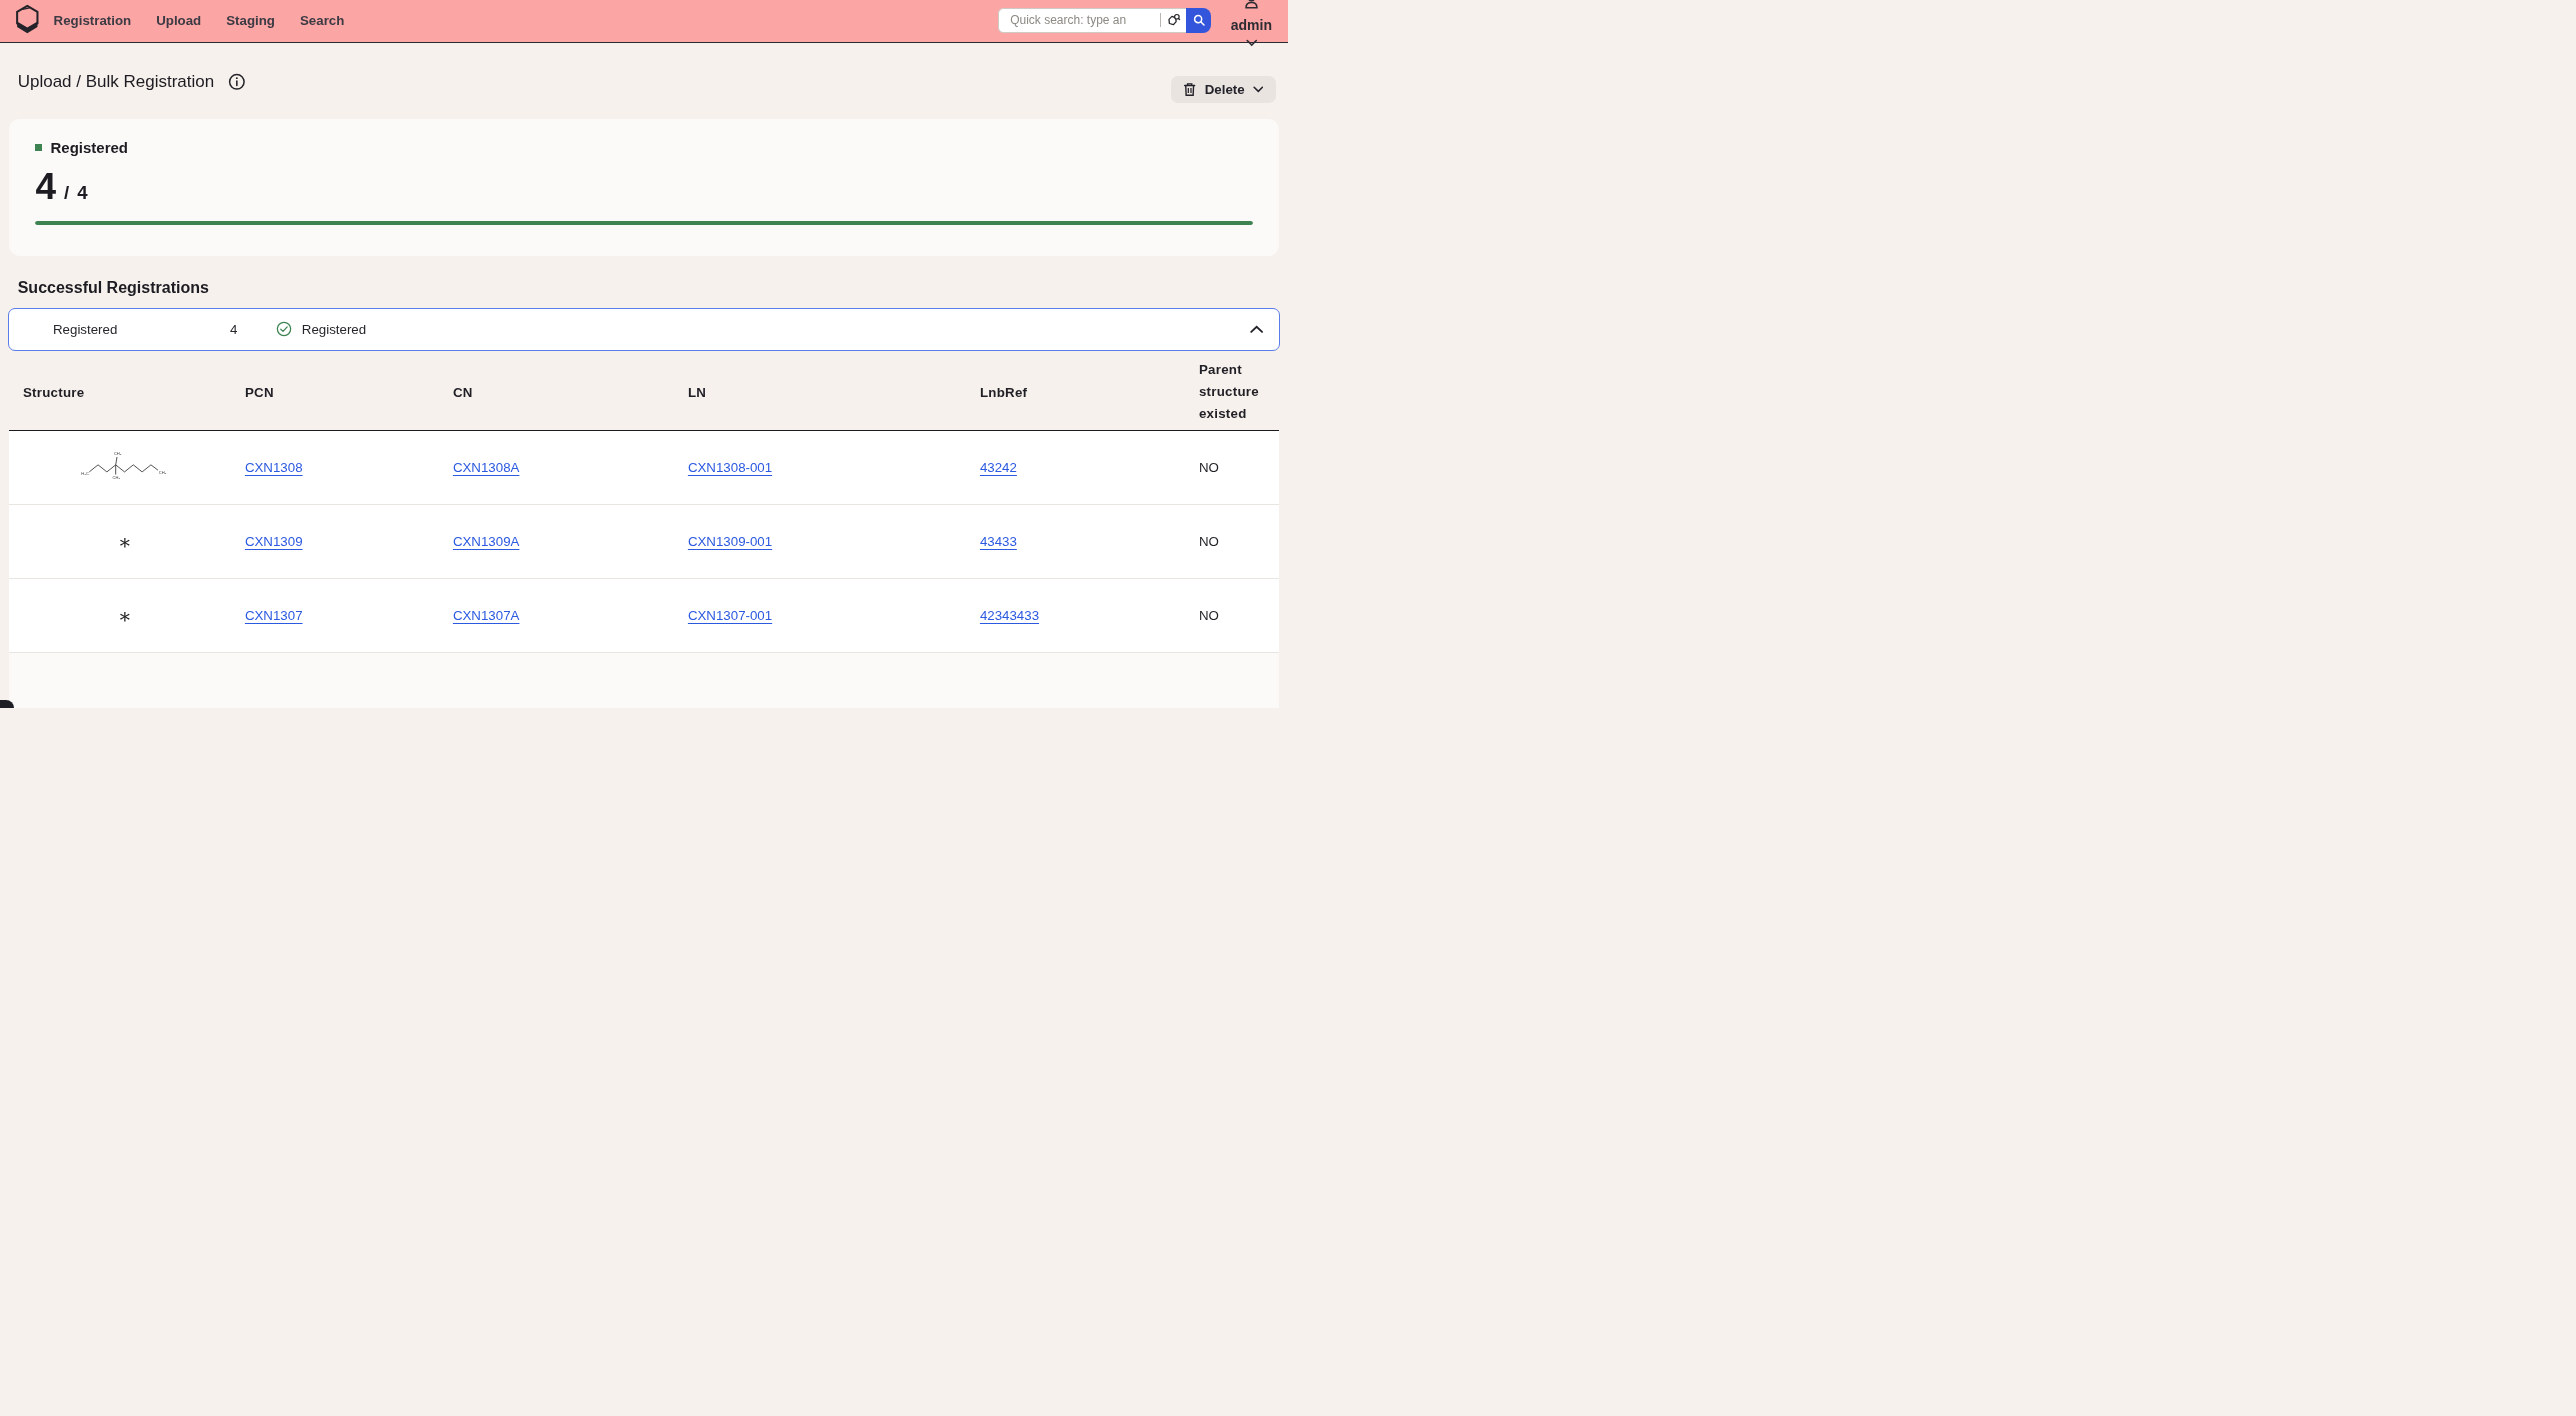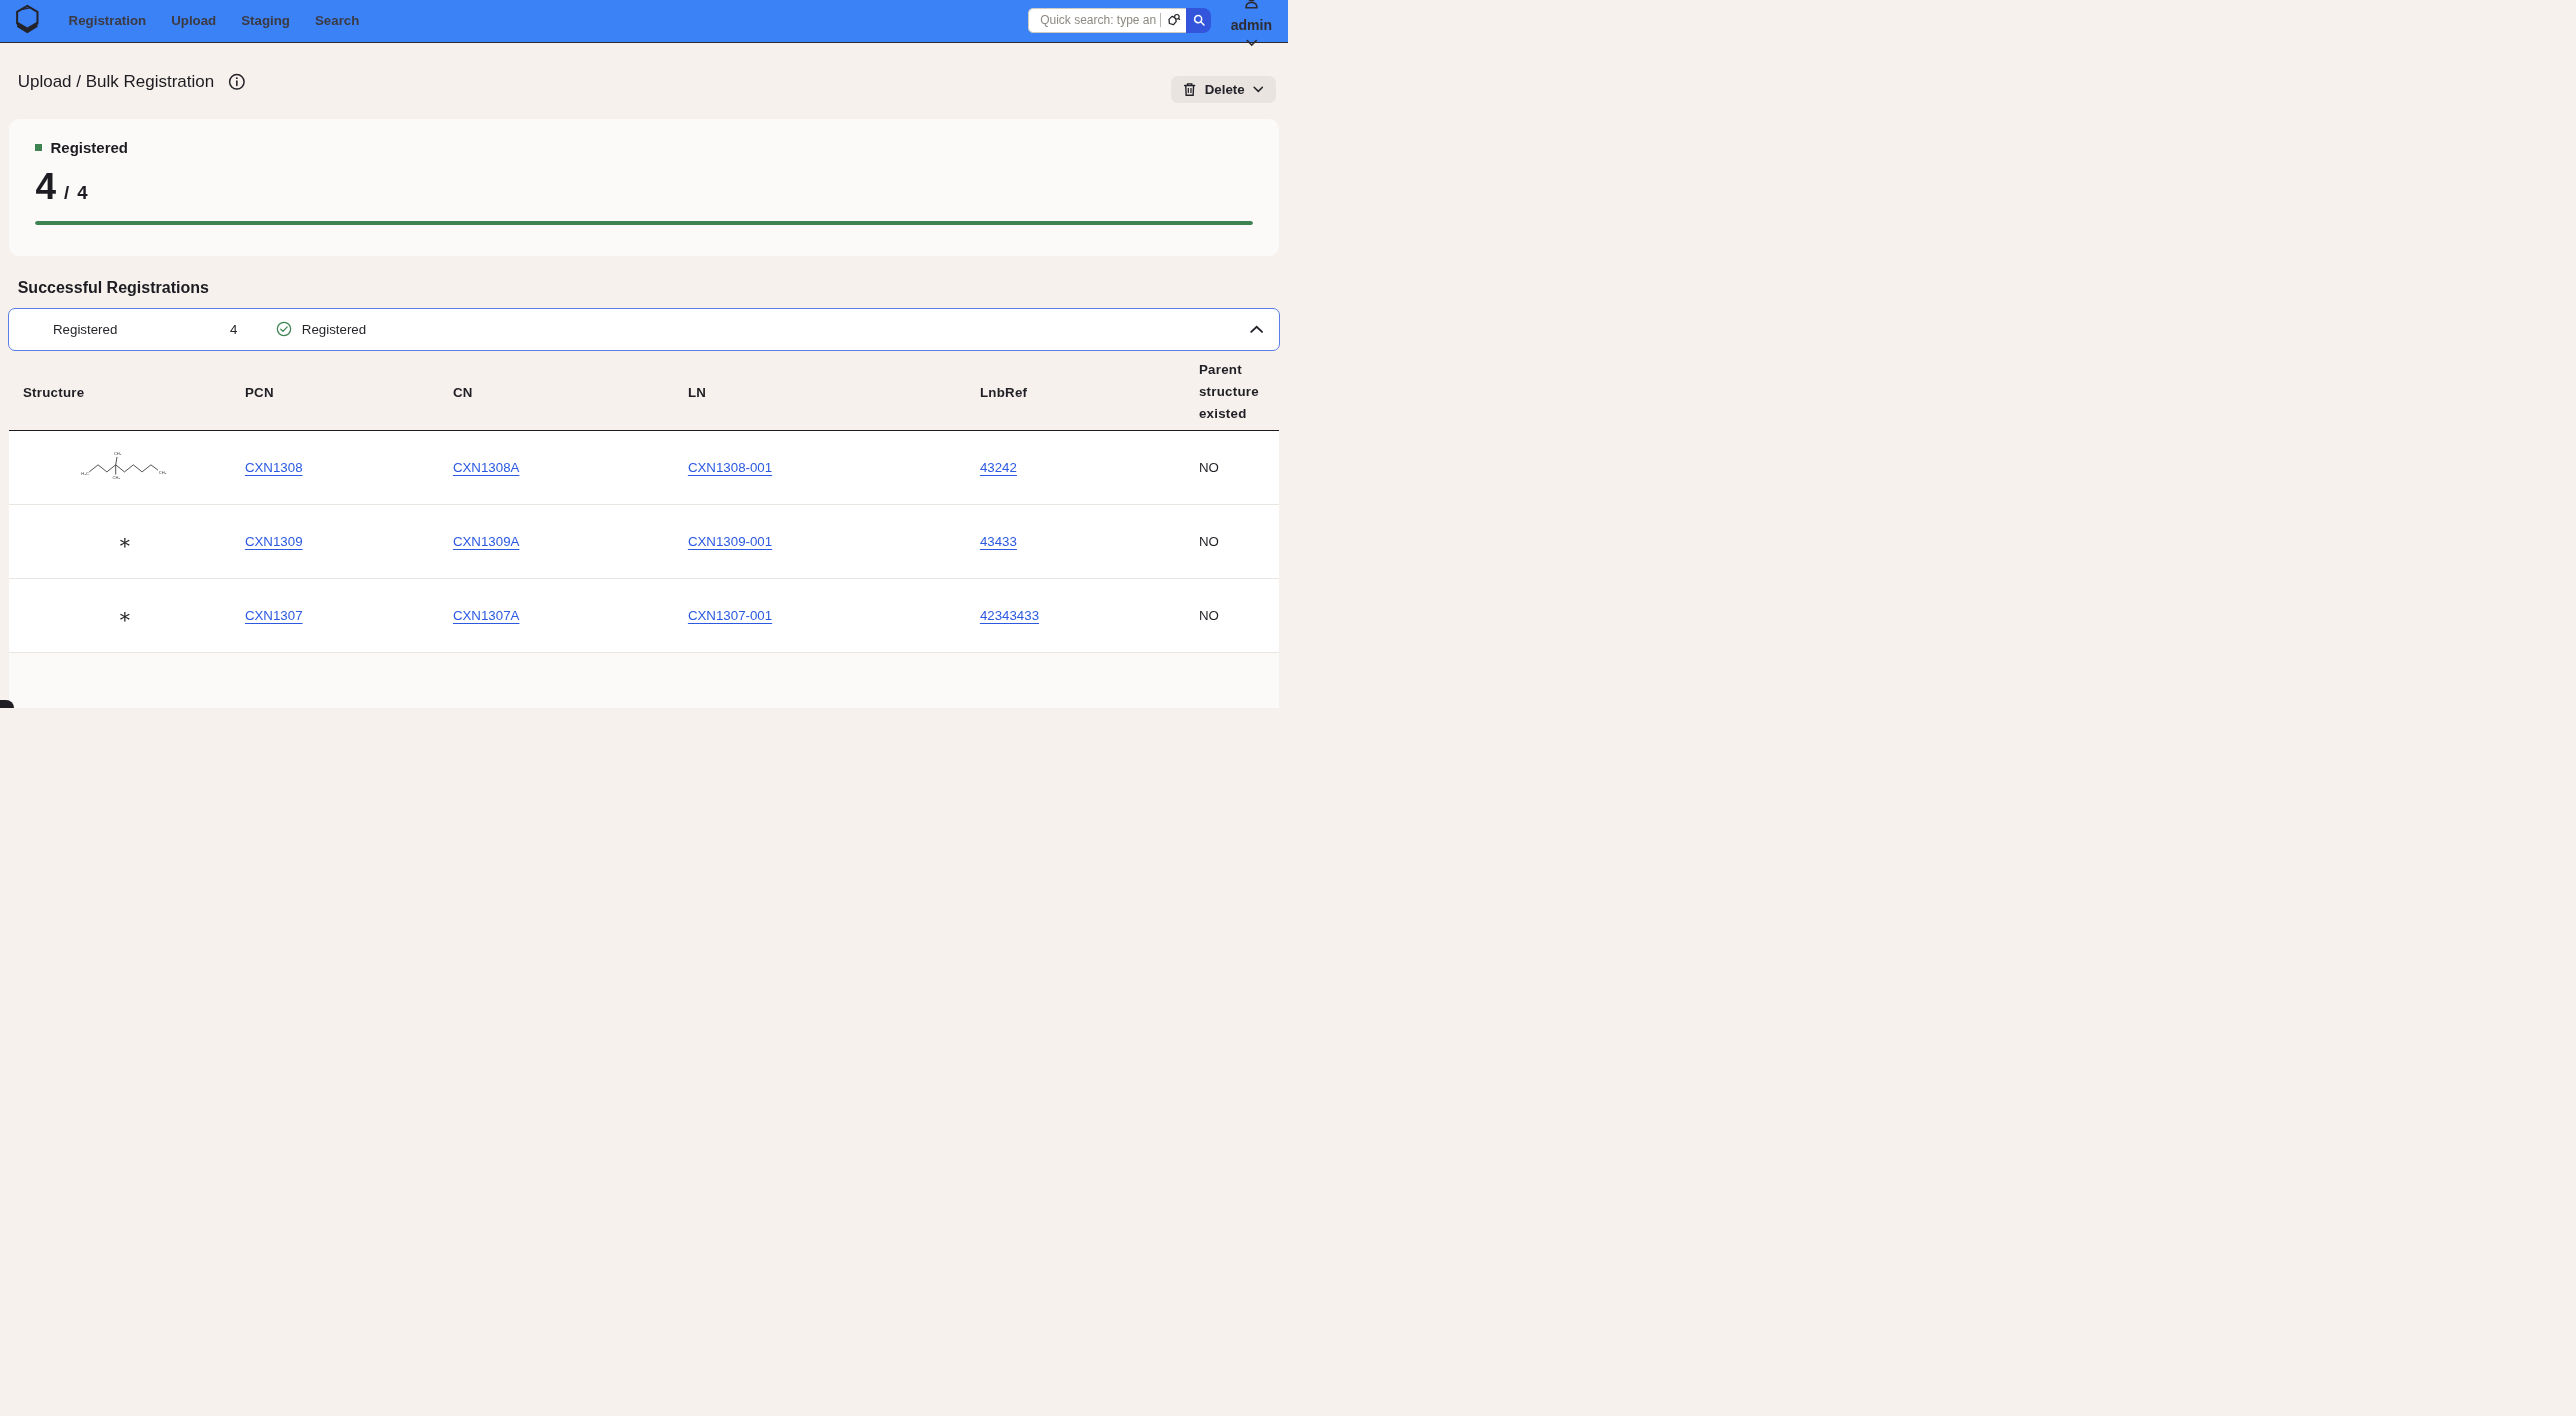--- a/index.html
+++ b/index.html
@@ -17,31 +17,31 @@
   body{
     width:1288px;height:708px;overflow:hidden;
     background:var(--page-bg);
     font-family:"Liberation Sans", sans-serif;
     color:var(--ink);
   }
   .viewport{position:relative;width:1288px;height:708px;overflow:hidden;}
 
   
   .navbar{
-    height:43px;background:#3b82f6;border-bottom:1.8px solid var(--dark-border);
-    display:flex;align-items:center;padding:0 16px 2px 14px;gap:28px;
+    height:43px;background:#fca5a5;border-bottom:1.8px solid var(--dark-border);
+    display:flex;align-items:center;padding:0 16px 2px 14px;gap:13px;
   }
   .logo{display:flex;align-items:center;cursor:pointer;}
   .nav-items{display:flex;align-items:center;gap:25px;}
   .nav-item{font-size:13.3px;font-weight:700;color:#3c3a43;cursor:pointer;white-space:nowrap;}
   .nav-right{margin-left:auto;display:flex;align-items:center;gap:19.5px;}
   .quicksearch{display:flex;align-items:stretch;height:25px;}
   .qs-field{
     display:flex;align-items:center;background:#ffffff;border:0.9px solid #cfcac4;border-right:none;
-    border-radius:5.3px 0 0 5.3px;padding:0 5.3px 0 8.9px;width:158px;
+    border-radius:5.3px 0 0 5.3px;padding:0 5.3px 0 8.9px;width:188px;
   }
   .qs-input{
     border:none;outline:none;flex:1;min-width:0;font-size:12px;color:#4a4843;
     font-family:"Liberation Sans", sans-serif;background:transparent;
   }
   .qs-input::placeholder{color:#8d8983;}
   .qs-divider{width:0.9px;height:13.3px;background:#b9b5b0;margin:0 5.3px 0 1.8px;}
   .qs-struct-icon{display:flex;align-items:center;cursor:pointer;}
   .qs-button{
     width:25px;border:none;background:var(--accent-blue);border-radius:0 8px 8px 0;

